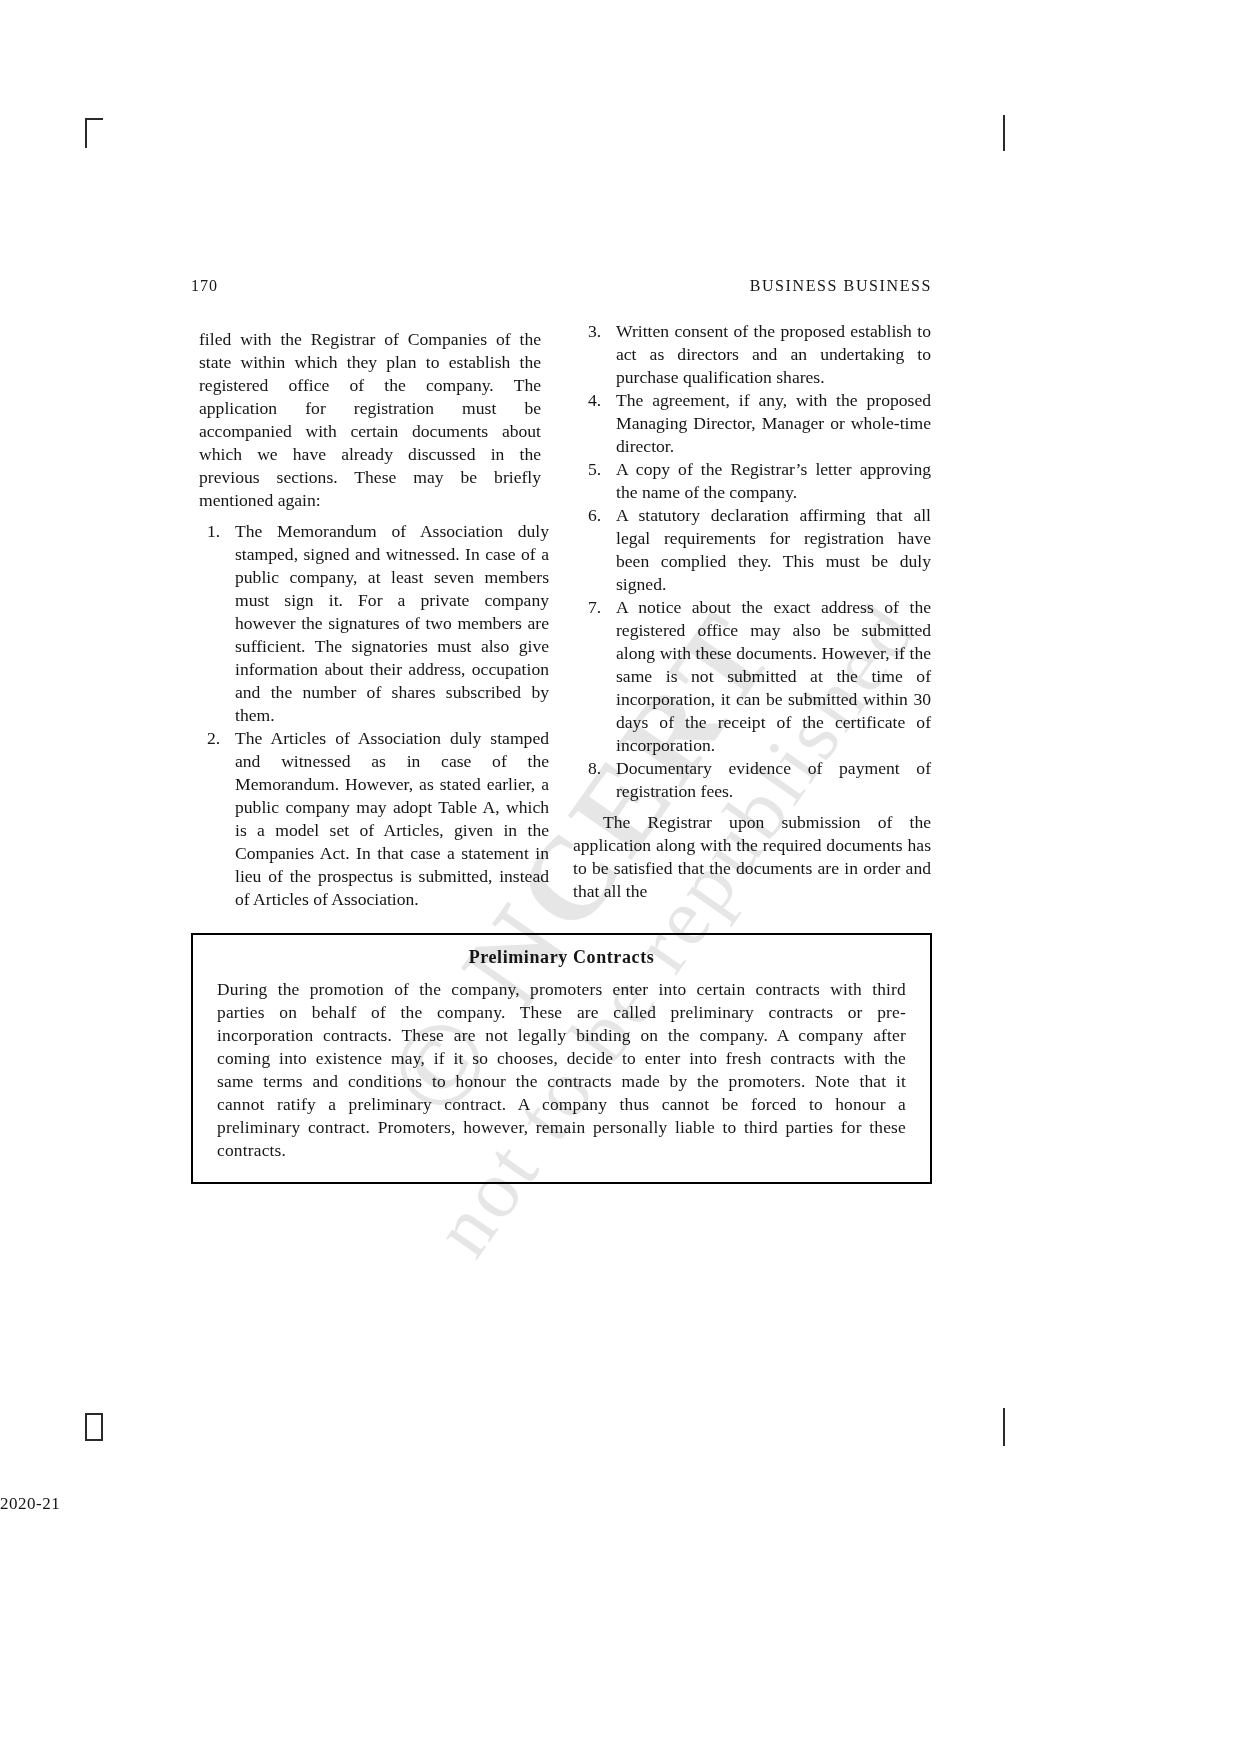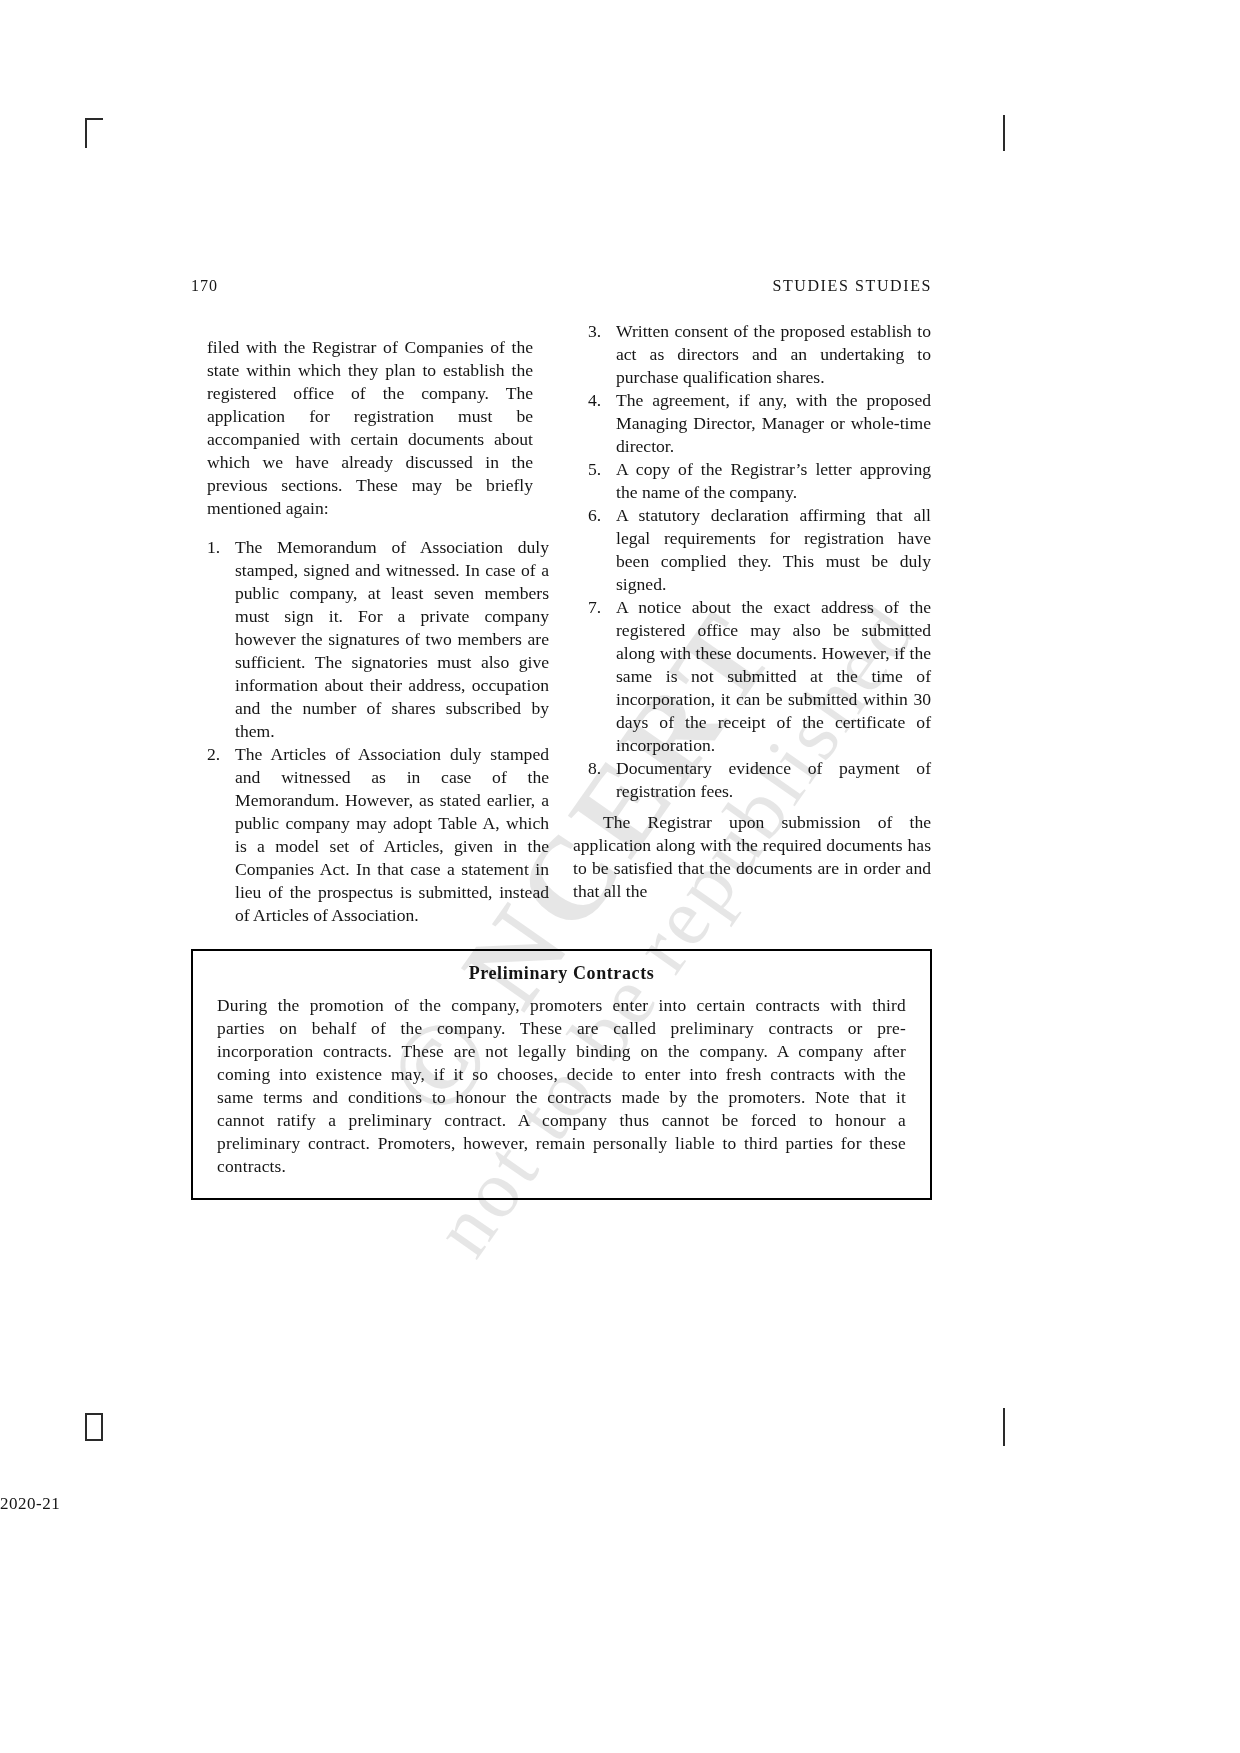--- a/index.html
+++ b/index.html
@@ -29,21 +29,21 @@
   
   .content{position:absolute;left:191px;top:276px;width:741px;}
   .page-header{
     display:flex;justify-content:space-between;align-items:baseline;
     font-size:16px;line-height:20px;
   }
   .page-num{letter-spacing:1px;}
   .header-right{letter-spacing:1.6px;}
   .columns{display:flex;gap:24px;margin-top:24px;}
   .col{width:358px;font-size:17.6px;line-height:23px;text-align:justify;}
-  .para{margin:16px;}
+  .para{margin:8px;}
   .list{padding-left:16px;margin-top:2px;}
   .list-item{display:flex;margin:0;}
   .num{flex:0 0 28px;width:28px;}
   .itext{flex:1;text-align:justify;}
   .closing{margin:8px 0 0 0;text-indent:30px;}
   
   .box{
     border:2px solid #000;
     margin-top:22px;
     padding:10px 16px 12px 16px;
@@ -74,21 +74,21 @@
 
   <div class="watermark">
     <div class="wm1">© NCERT</div>
     <div class="wm2">not to be republished</div>
   </div>
 
   <div class="content">
 
     <div class="page-header">
       <span class="page-num">170</span>
-      <span class="header-right">STUDIES STUDIES</span>
+      <span class="header-right">BUSINESS BUSINESS</span>
     </div>
 
     <div class="columns">
 
       <div class="col">
         <p class="para">filed with the Registrar of Companies of the state within which they plan to establish the registered office of the company. The application for registration must be accompanied with certain documents about which we have already discussed in the previous sections. These may be briefly mentioned again:</p>
         <div class="list">
           <div class="list-item">
             <span class="num">1.</span>
             <span class="itext">The Memorandum of Association duly stamped, signed and witnessed. In case of a public company, at least seven members must sign it. For a private company however the signatures of two members are sufficient. The signatories must also give information about their address, occupation and the number of shares subscribed by them.</span>

